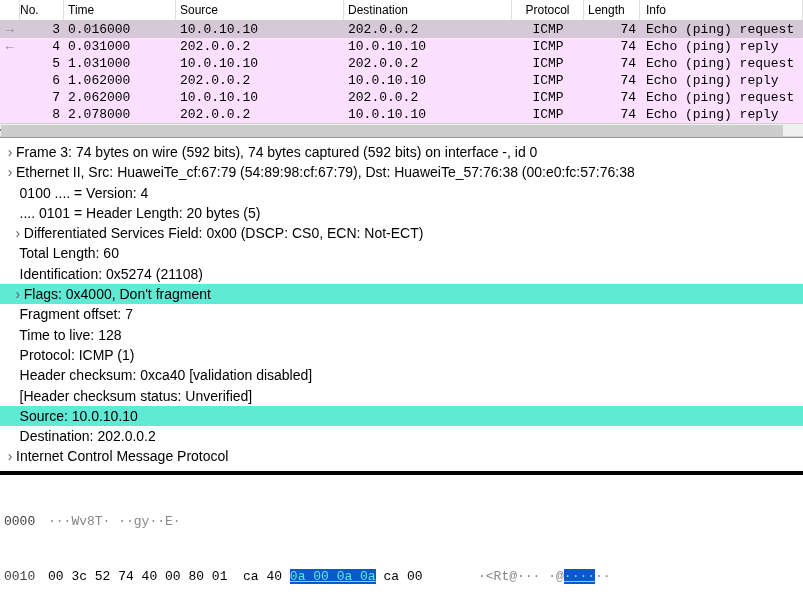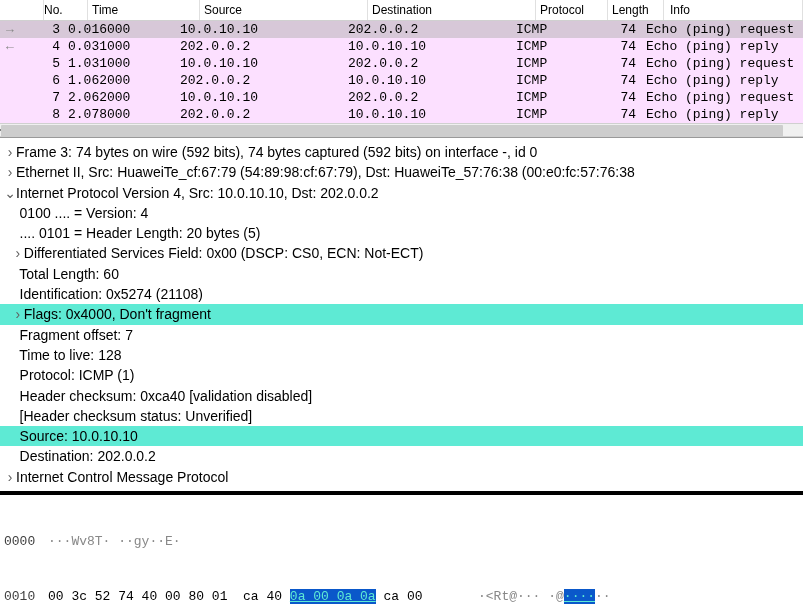--- a/index.html
+++ b/index.html
@@ -1,29 +1,29 @@
 <!DOCTYPE html>
 <html><head>
 <meta charset="utf-8">
 <style>
   * { box-sizing: border-box; margin: 0; padding: 0; }
   body { font-family: "Microsoft YaHei", "Segoe UI", Arial, sans-serif; font-size: 12px; background: #fff; color: #000; width: 803px; }
   
   
   .packet-list { border-bottom: 1px solid #999; }
-  .pl-header { display: flex; background: #fff; border-bottom: 1px solid #d0d0d0; font-weight: normal; padding-left: 24px; }
+  .pl-header { display: flex; background: #fff; border-bottom: 1px solid #d0d0d0; font-weight: normal; }
   .pl-header > div { padding: 3px 4px; border-right: 1px solid #e0e0e0; white-space: nowrap; overflow: hidden; }
   .pl-row { display: flex; position: relative; }
   .pl-row > div { padding: 1px 4px; white-space: nowrap; overflow: hidden; font-family: Consolas, "Courier New", monospace; font-size: 13px; }
   .col-arrow { width: 20px; flex: 0 0 20px; text-align: center; color: #888; }
   .col-no { width: 44px; flex: 0 0 44px; text-align: right; }
   .col-time { width: 112px; flex: 0 0 112px; }
   .col-src { width: 168px; flex: 0 0 168px; }
   .col-dst { width: 168px; flex: 0 0 168px; }
-  .col-proto { width: 72px; flex: 0 0 72px; }
+  .col-proto { width: 72px; flex: 0 0 72px; text-align: center; }
   .col-len { width: 56px; flex: 0 0 56px; text-align: right; }
   .col-info { flex: 1; padding-left: 6px !important; }
   .pl-header .col-arrow, .pl-header .col-no { display:inline-block }
   .pl-header .col-no { text-align:left; padding-left:0;}
   
   .bg-pink { background: #fce0ff; }
   .bg-sel  { background: #d7c8d8; }
   
   .scroll-stub { height: 14px; background: #f0f0f0; border-top:1px solid #d0d0d0; border-bottom:1px solid #d0d0d0; position:relative; }
   .scroll-stub .thumb { position:absolute; height:12px; top:1px; left:1px; right:20px; background:#cdcdcd; border-radius:1px; }
@@ -120,21 +120,20 @@
     <div class="col-info">Echo (ping) reply</div>
   </div>
   <div class="scroll-stub">
       <div class="thumb"></div>
     </div>
 </div>
 
 <div class="details">
   <div class="tree-row"><span class="expander">›</span><span>Frame 3: 74 bytes on wire (592 bits), 74 bytes captured (592 bits) on interface -, id 0</span></div>
   <div class="tree-row"><span class="expander">›</span><span>Ethernet II, Src: HuaweiTe_cf:67:79 (54:89:98:cf:67:79), Dst: HuaweiTe_57:76:38 (00:e0:fc:57:76:38</span></div>
-  <div class="tree-row"><span class="expander">⌄</span><span>Internet Protocol Version 4, Src: 10.0.10.10, Dst: 202.0.0.2</span></div>
   <div class="tree-row">    <span>0100 .... = Version: 4</span></div>
   <div class="tree-row">    <span>.... 0101 = Header Length: 20 bytes (5)</span></div>
   <div class="tree-row">  <span class="expander">›</span><span>Differentiated Services Field: 0x00 (DSCP: CS0, ECN: Not-ECT)</span></div>
   <div class="tree-row">    <span>Total Length: 60</span></div>
   <div class="tree-row">    <span>Identification: 0x5274 (21108)</span></div>
   <div class="tree-row hl-cyan">  <span class="expander">›</span><span>Flags: 0x4000, Don't fragment</span></div>
   <div class="tree-row">    <span>Fragment offset: 7</span></div>
   <div class="tree-row">    <span>Time to live: 128</span></div>
   <div class="tree-row">    <span>Protocol: ICMP (1)</span></div>
   <div class="tree-row">    <span>Header checksum: 0xca40 [validation disabled]</span></div>

